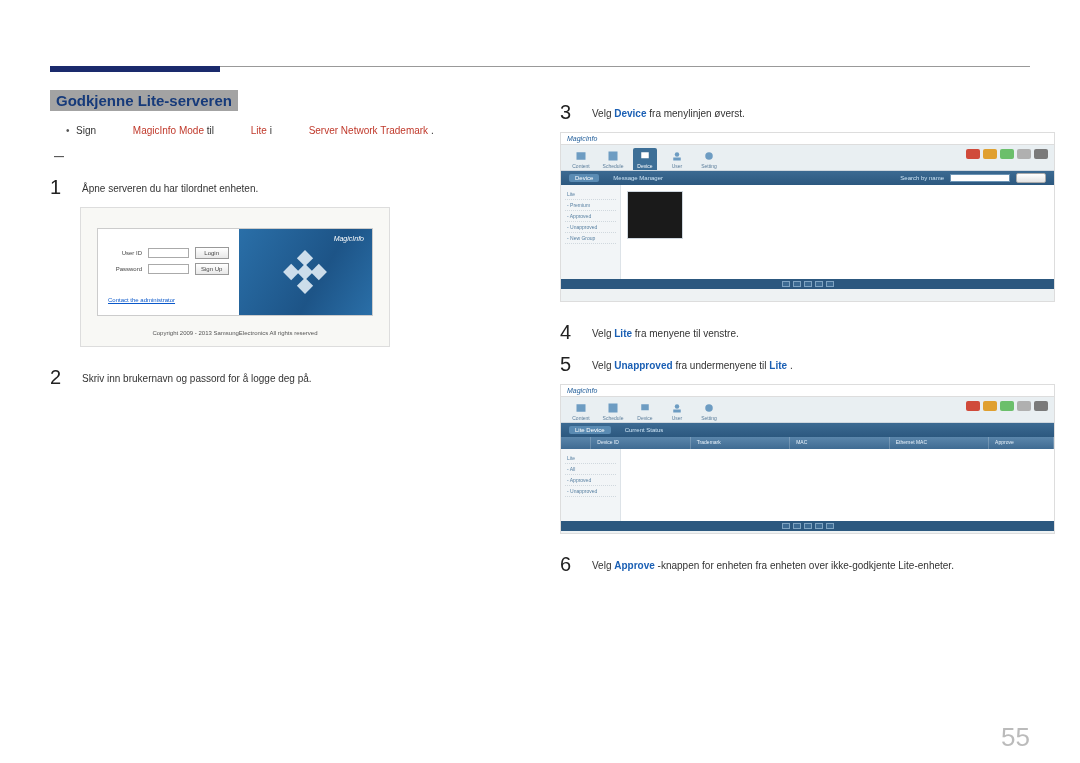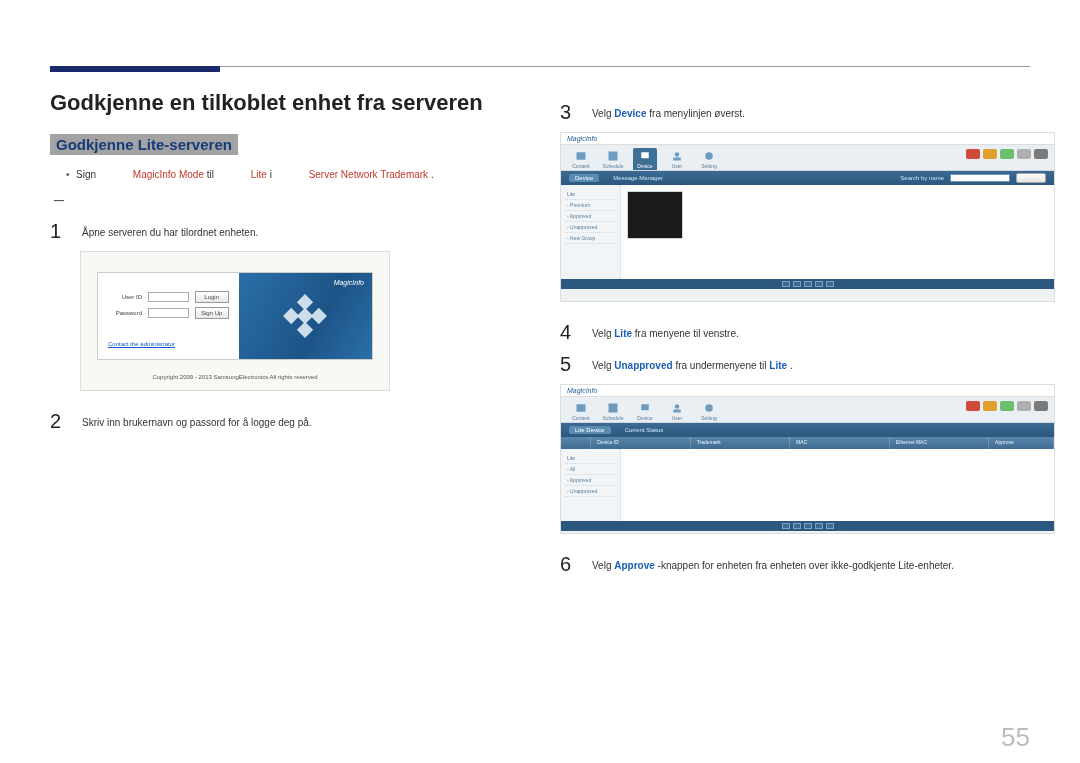--- a/index.html
+++ b/index.html
@@ -223,21 +223,20 @@
 </style>
 </head>
 <body>
 
 <div class="top-rule"></div>
 <div class="top-accent"></div>
 
 <div class="page">
 
   <div class="col col-left">
-    <h1>Godkjenne en tilkoblet enhet fra serveren</h1>
     <h2>Godkjenne Lite-serveren</h2>
 
     <div class="bullet-row">
       <span class="bullet-dot">•</span>
       <span class="bullet-text">
         <span>Sign </span>
         <span class="hl-red">MagicInfo Mode</span>
         <span> til </span>
         <span class="hl-red">Lite</span>
         <span> i </span>

